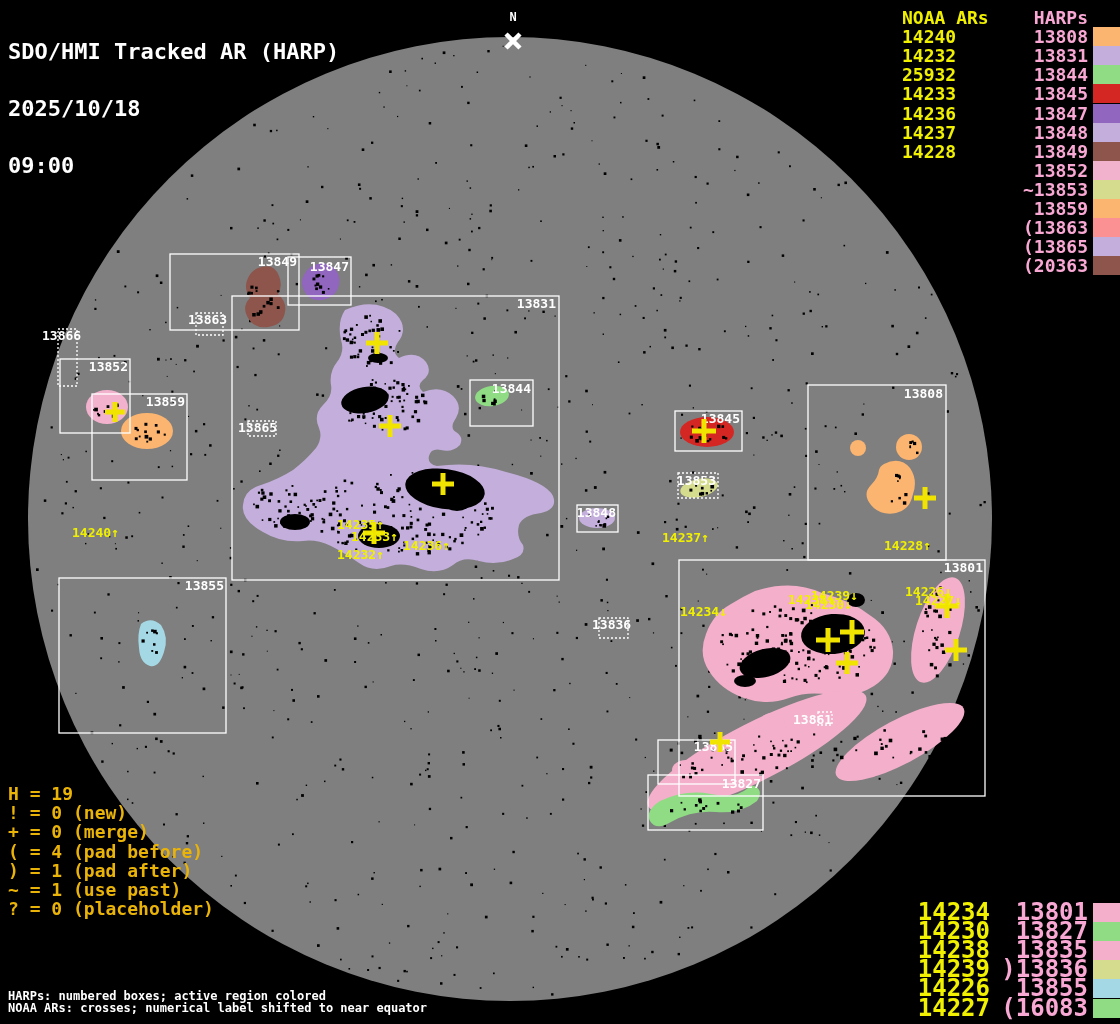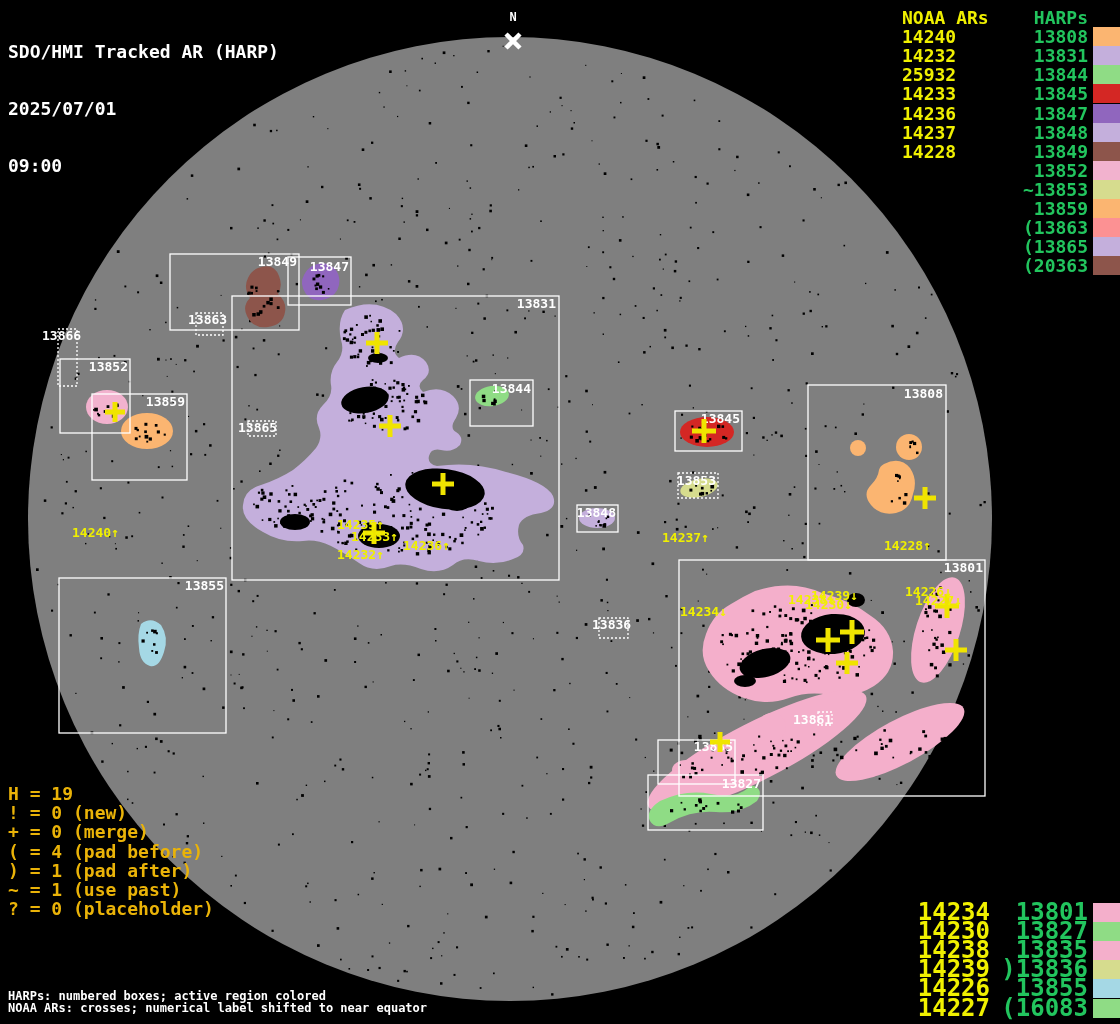--- a/index.html
+++ b/index.html
@@ -1,24 +1,24 @@
 <!DOCTYPE html>
 <html><head>
 <meta charset="utf-8">
 <style>
   html,body{margin:0;padding:0;background:#000;}
   body{width:1120px;height:1024px;overflow:hidden;
        font-family:"DejaVu Sans Mono",monospace;font-weight:bold;}
   #stage{position:relative;width:1120px;height:1024px;background:#000;}
   #disk{position:absolute;left:0;top:0;}
-  .hdr{position:absolute;left:8px;top:4px;color:#fff;font-size:18px;line-height:19px;white-space:pre;}
+  .hdr{position:absolute;left:8px;top:4px;color:#fff;font-size:22px;line-height:19px;white-space:pre;}
   #legend-tr{position:absolute;left:902px;top:8px;}
   .ltr-row{display:grid;grid-template-columns:98px 88px 32px;height:19.1px;align-items:center;font-size:18px;line-height:19px;}
   .cell-noaa{color:#F0F000;text-align:left;}
-  .cell-harp{color:#22c55e;text-align:right;white-space:pre;}
+  .cell-harp{color:#f9a8d4;text-align:right;white-space:pre;}
   .chip{width:27px;height:19px;margin-left:5px;}
   #legend-br{position:absolute;left:900px;top:903px;}
   .lbr-row{display:grid;grid-template-columns:90px 98px 32px;height:19.1px;align-items:center;font-size:24px;line-height:19px;}
   .lbr-noaa{color:#F0F000;text-align:right;}
   #stats{position:absolute;left:8px;top:784px;color:#eab308;font-size:18px;line-height:19px;}
   #stat-lines{}
   #stat-lines div{height:19.3px;white-space:pre;}
   #footnotes{position:absolute;left:8px;top:990px;color:#fff;font-size:12px;line-height:12px;white-space:pre;}
 </style>
 </head>
@@ -1658,21 +1658,21 @@
         <text x="915" y="595" font-size="13" dominant-baseline="hanging" font-family="&quot;DejaVu Sans Mono&quot;,monospace" font-weight="bold">14227↓</text>
       </g>
       <g>
         <text x="513" y="12" fill="#fff" font-size="12" text-anchor="middle" dominant-baseline="hanging" font-family="&quot;DejaVu Sans Mono&quot;,monospace" font-weight="bold">N</text>
         <path d="M506,34 L520,48 M520,34 L506,48" stroke="#fff" stroke-width="4.5"></path>
       </g>
     </svg>
 
   <div class="hdr">
     <div>SDO/HMI Tracked AR (HARP)</div>
-    <div>2025/07/01</div>
+    <div>2025/10/18</div>
     <div>09:00</div>
   </div>
 
   <div id="legend-tr">
     <div class="ltr-row">
       <div class="cell-noaa">NOAA ARs</div>
       <div class="cell-harp">HARPs</div>
       <div></div>
     </div>
     <div id="ltr-rows">

